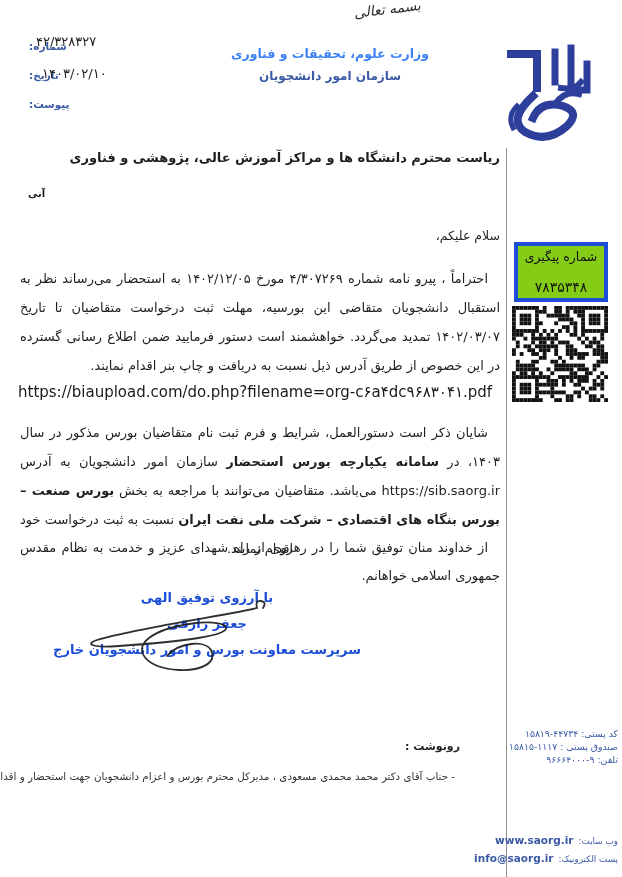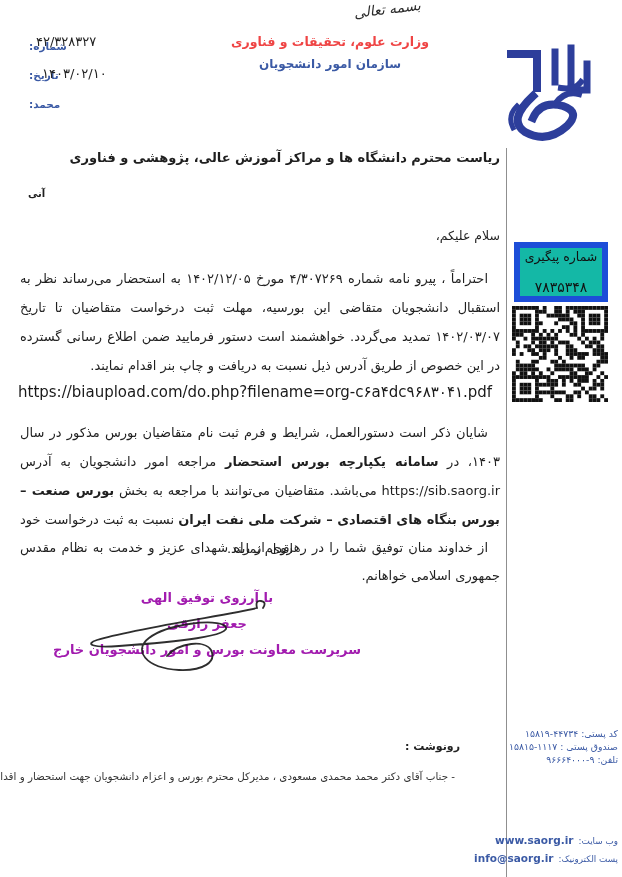--- a/index.html
+++ b/index.html
@@ -12,46 +12,46 @@
   .lh-fields{position:absolute;top:40px;left:26px;width:158px;}
   .lh-row{display:flex;align-items:flex-end;height:15px;margin-bottom:14px;flex-direction:column;}
   .lh-label{font-size:10.5px;font-weight:bold;color:#3b5aa5;white-space:nowrap;margin-left:3px;}
   .lh-dots{flex:1;border-bottom:1.6px dotted #3b5aa5;height:11px;}
   .lh-value{position:absolute;font-size:13px;color:#222;white-space:nowrap;font-weight:500;}
   .lh-value.v1{top:-6px;left:10px;}
   .lh-value.v2{top:26px;left:16px;}
   
   .hdr{position:absolute;top:6px;left:225px;width:210px;text-align:center;}
   .besmellah{font-style:italic;font-size:14px;color:#2b2b2b;transform:rotate(-7deg) translateX(58px);display:inline-block;margin-bottom:10px;}
-  .ministry{font-size:12.5px;font-weight:bold;color:#ef4444;margin-top:0;}
+  .ministry{font-size:12.5px;font-weight:bold;color:#3b82f6;margin-top:12px;}
   .orgname{font-size:12px;font-weight:bold;color:#3b5aa5;margin-top:8px;}
   
   .logo{position:absolute;top:44px;left:497px;width:100px;height:98px;}
   
   .vrule{position:absolute;left:506px;top:148px;width:1px;height:729px;background:#8f8f8f;}
   
-  .track{position:absolute;left:514px;top:242px;width:94px;height:60px;border:6px solid #1d4ed8;
-         display:flex;flex-direction:column;align-items:center;justify-content:center;background:#14b8a6;}
+  .track{position:absolute;left:514px;top:242px;width:94px;height:60px;border:4px solid #1d4ed8;
+         display:flex;flex-direction:column;align-items:center;justify-content:center;background:#84cc16;}
   .track .t-label{font-size:12.5px;color:#111;white-space:nowrap;}
   .track .t-value{font-size:14px;color:#111;margin-top:15px;letter-spacing:1px;}
   .qr{position:absolute;left:512px;top:306px;width:96px;height:96px;}
   
   .col{position:absolute;right:122px;width:480px;}
   .recipient{top:150px;font-size:13px;font-weight:bold;text-align:right;}
   .priority{position:absolute;left:28px;top:188px;font-size:10px;font-weight:bold;}
   .salutation{top:228px;font-size:12.5px;text-align:right;}
   .para{font-size:13px;line-height:29px;text-align:justify;text-align-last:right;text-indent:12px;}
   .p1{top:264px;}
   .url-line{position:absolute;left:18px;top:383px;direction:ltr;text-align:left;font-size:15px;color:#1a1a1a;white-space:nowrap;cursor:pointer;}
   .p2{top:418px;text-align-last:center;}
   .p2 b{font-weight:bold;}
   .p2 .ltr{direction:ltr;unicode-bidi:embed;}
   .closing{top:534px;line-height:28px;}
   
-  .sig{position:absolute;right:250px;top:590px;width:330px;text-align:center;font-weight:bold;color:#a21caf;}
+  .sig{position:absolute;right:250px;top:590px;width:330px;text-align:center;font-weight:bold;color:#1d4ed8;}
   .sig .s1{font-size:13px;}
   .sig .s2{font-size:13px;margin-top:11px;}
   .sig .s3{font-size:13px;margin-top:11px;white-space:nowrap;}
   .scribble{position:absolute;left:75px;top:598px;width:195px;height:82px;pointer-events:none;}
   
   .cc-label{position:absolute;right:162px;top:740px;font-size:11px;font-weight:bold;color:#222;}
   .cc-item{position:absolute;right:167px;top:770px;font-size:10.3px;color:#333;white-space:nowrap;}
   
   .foot{position:absolute;left:510px;top:728px;width:108px;color:#3b5aa5;font-size:9.3px;line-height:12.8px;text-align:right;}
   .foot .row{white-space:nowrap;}
@@ -71,21 +71,21 @@
     <div class="lh-value v2">۱۴۰۳/۰۲/۱۰</div>
     <div class="lh-row">
       <span class="lh-label">شماره:</span>
       <span class="lh-dots"></span>
     </div>
     <div class="lh-row">
       <span class="lh-label">تاریخ:</span>
       <span class="lh-dots"></span>
     </div>
     <div class="lh-row">
-      <span class="lh-label">محمد:</span>
+      <span class="lh-label">پیوست:</span>
       <span class="lh-dots"></span>
     </div>
   </div>
 
   <div class="hdr">
     <span class="besmellah">بسمه تعالی</span>
     <div class="ministry">وزارت علوم، تحقیقات و فناوری</div>
     <div class="orgname">سازمان امور دانشجویان</div>
   </div>
 
@@ -459,21 +459,21 @@
 
   <div class="priority">آنی</div>
 
   <div class="col salutation" style="position:absolute;">سلام علیکم،</div>
 
   <div class="col para p1" style="position:absolute;">احتراماً ، پیرو نامه شماره ۴/۳۰۷۲۶۹ مورخ ۱۴۰۲/۱۲/۰۵ به استحضار می‌رساند نظر به استقبال دانشجویان متقاضی این بورسیه، مهلت ثبت درخواست متقاضیان تا تاریخ ۱۴۰۲/۰۳/۰۷ تمدید می‌گردد. خواهشمند است دستور فرمایید ضمن اطلاع رسانی گسترده در این خصوص از طریق آدرس ذیل نسبت به دریافت و چاپ بنر اقدام نمایند.</div>
 
   <div class="url-line">https://biaupload.com/do.php?filename=org-c۶a۴dc۹۶۸۳۰۴۱.pdf</div>
 
   <div class="col para p2" style="position:absolute;">
-    <span>شایان ذکر است دستورالعمل، شرایط و فرم ثبت نام متقاضیان بورس مذکور در سال ۱۴۰۳، در </span><b>سامانه یکپارچه بورس استحضار</b><span> مراجعه امور دانشجویان به آدرس </span><span class="ltr">https://sib.saorg.ir</span><span> می‌باشد. متقاضیان می‌توانند با مراجعه به بخش </span><b>بورس صنعت – بورس بنگاه های اقتصادی – شرکت ملی نفت ایران</b><span> نسبت به ثبت درخواست خود اقدام نمایند.</span>
+    <span>شایان ذکر است دستورالعمل، شرایط و فرم ثبت نام متقاضیان بورس مذکور در سال ۱۴۰۳، در </span><b>سامانه یکپارچه بورس استحضار</b><span> سازمان امور دانشجویان به آدرس </span><span class="ltr">https://sib.saorg.ir</span><span> می‌باشد. متقاضیان می‌توانند با مراجعه به بخش </span><b>بورس صنعت – بورس بنگاه های اقتصادی – شرکت ملی نفت ایران</b><span> نسبت به ثبت درخواست خود اقدام نمایند.</span>
   </div>
 
   <div class="col para closing" style="position:absolute;">از خداوند منان توفیق شما را در رهروی از راه شهدای عزیز و خدمت به نظام مقدس جمهوری اسلامی خواهانم.</div>
 
   <div class="sig">
     <div class="s1">با آرزوی توفیق الهی</div>
     <div class="s2">جعفر رازقی</div>
     <div class="s3">سرپرست معاونت بورس و امور دانشجویان خارج</div>
   </div>
   <svg class="scribble" viewBox="0 0 195 82">

